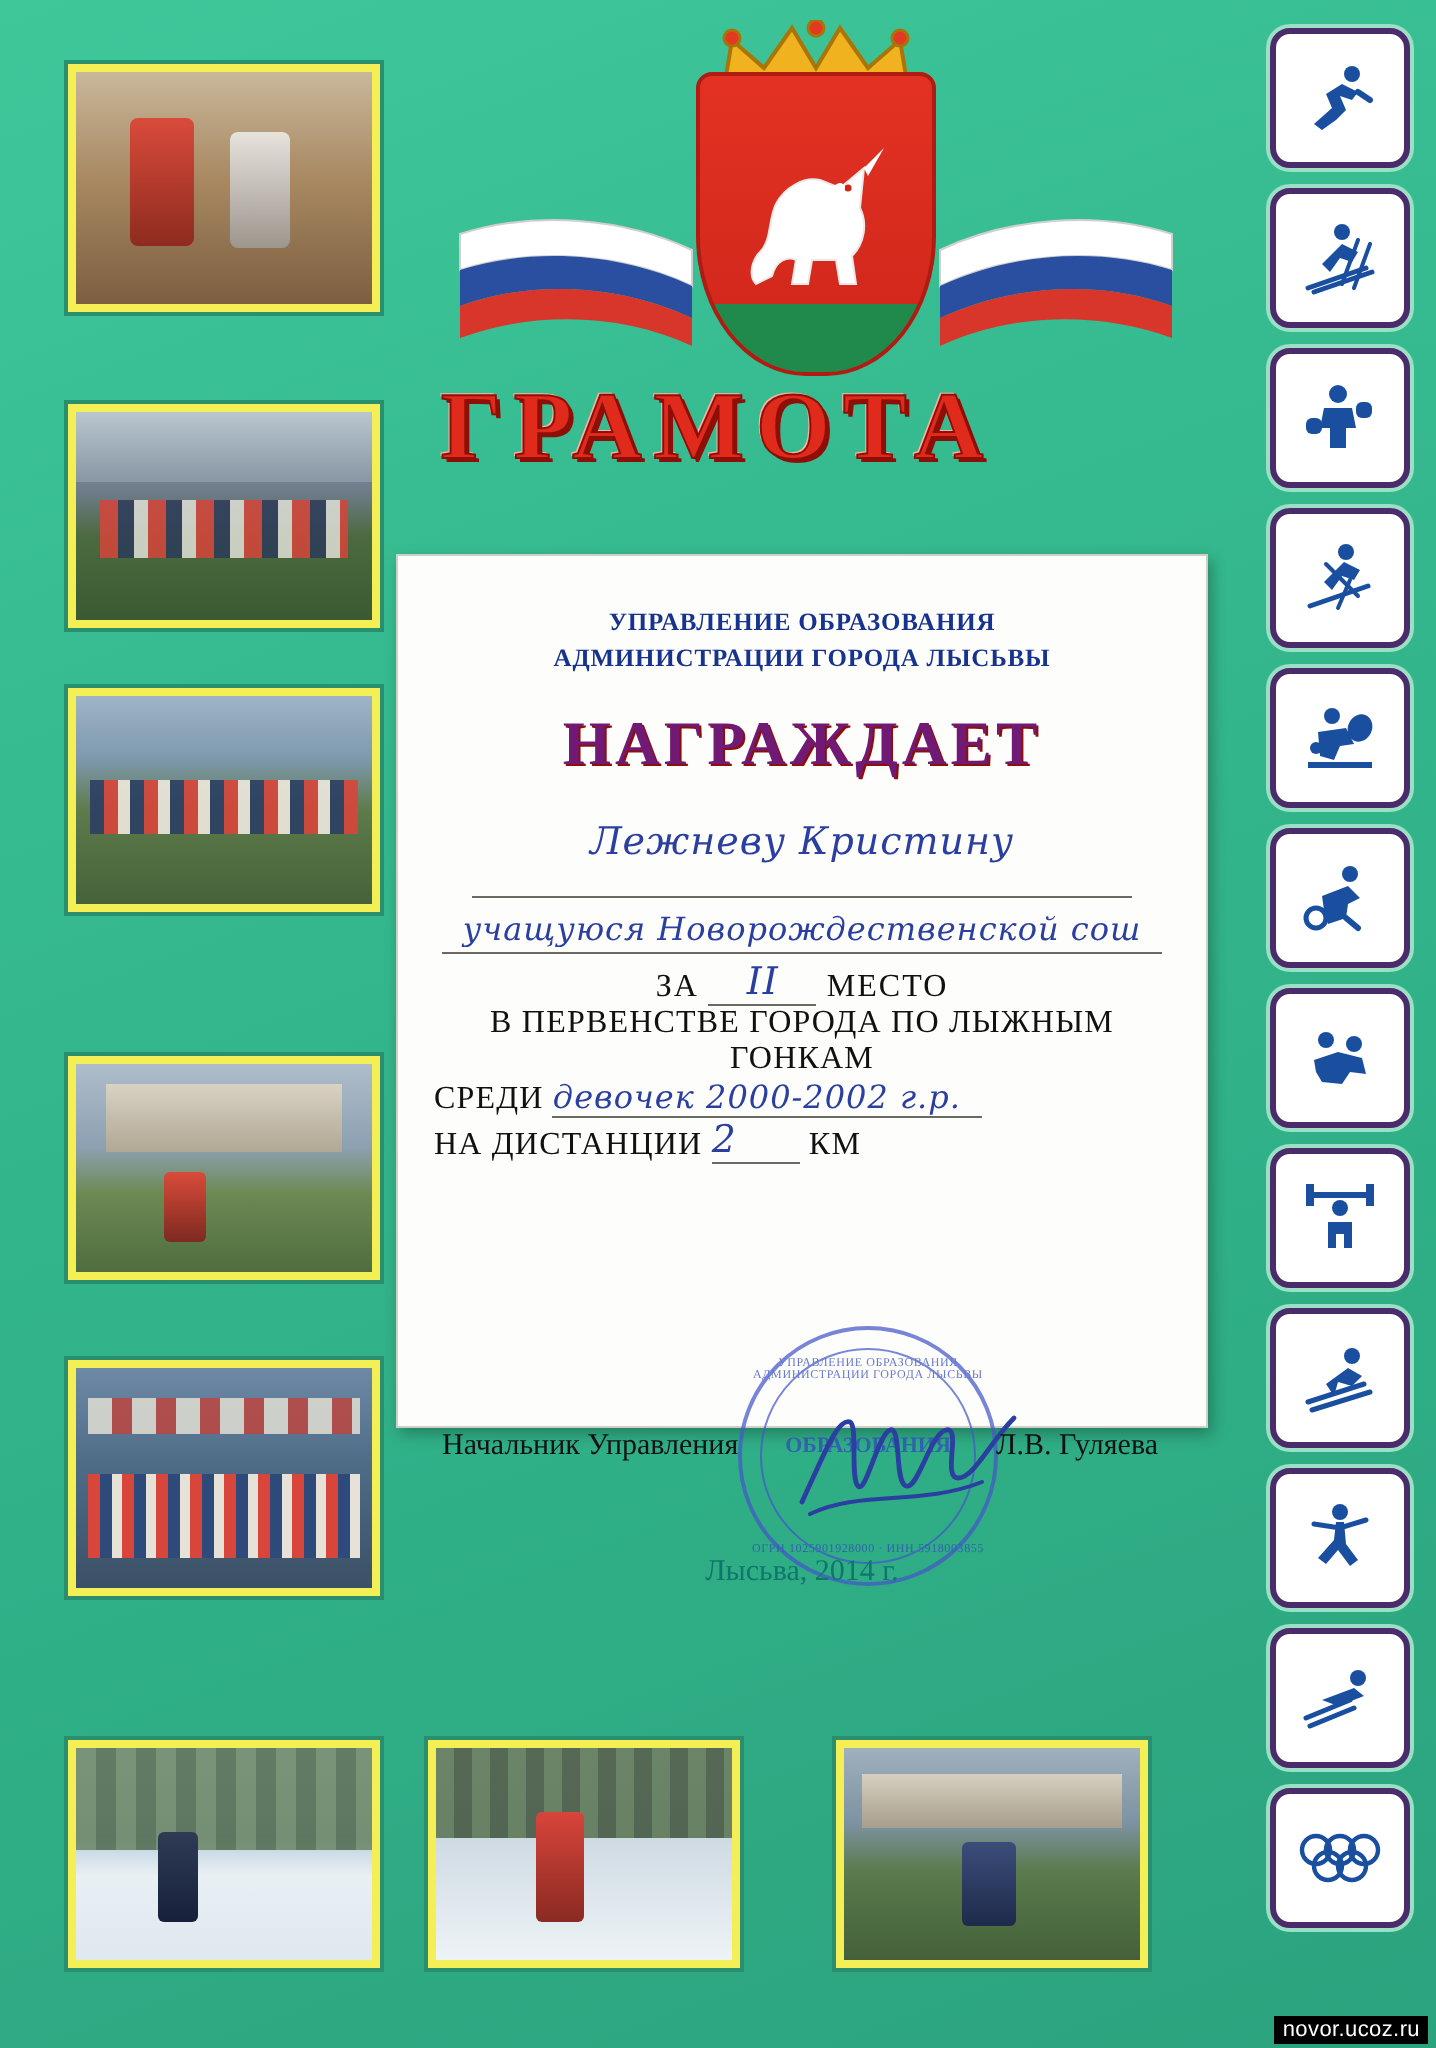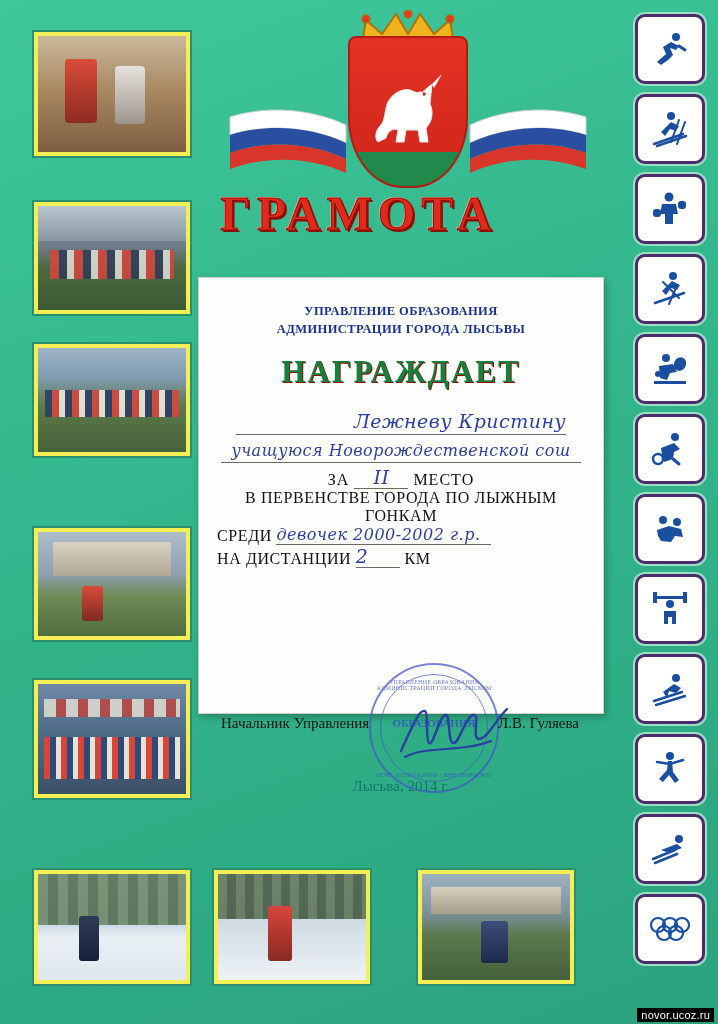--- a/index.html
+++ b/index.html
@@ -193,21 +193,21 @@
     color: #17338e;
     line-height: 1.45;
     letter-spacing: .4px;
     margin-top: 10px;
   }
   .awards {
     text-align: center;
     font-family: "Liberation Serif", serif;
     font-weight: bold;
     font-size: 31px;
-    color: #15803d;
+    color: #701a75;
     letter-spacing: 2px;
     margin-top: 16px;
     text-shadow: 1px 1px 0 #8d0f08;
   }
   .hand {
     font-family: "DejaVu Serif", serif;
     font-style: italic;
     color: #2b3fa0;
     font-size: 19px;
     letter-spacing: .5px;
@@ -218,21 +218,21 @@
     display: inline-block;
     border-bottom: 1px solid #6a6a62;
     text-align: center;
     line-height: 1.05;
     vertical-align: bottom;
   }
   .row-name {
     margin-top: 22px;
     text-align: center;
   }
-  .row-name .line-fill { width: 330px; padding-bottom: 2px; text-align: right; }
+  .row-name .line-fill { width: 330px; padding-bottom: 16px; }
   .row-school {
     margin-top: 8px;
     text-align: center;
   }
   .row-school .line-fill { width: 360px; padding-bottom: 2px; }
 
   .row-place {
     margin-top: 5px;
     text-align: center;
     font-size: 16px;

